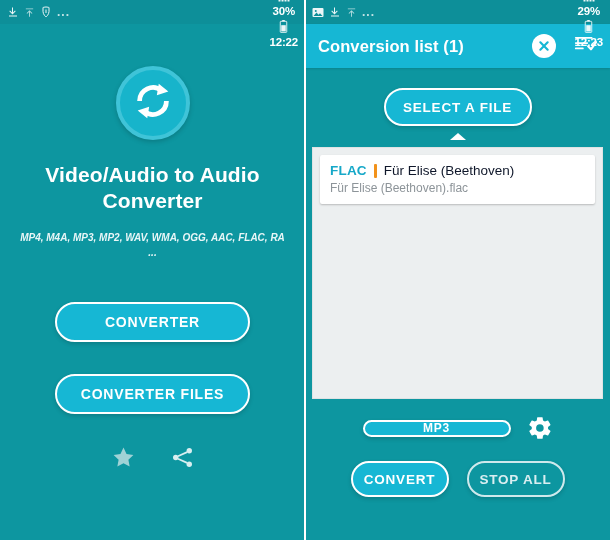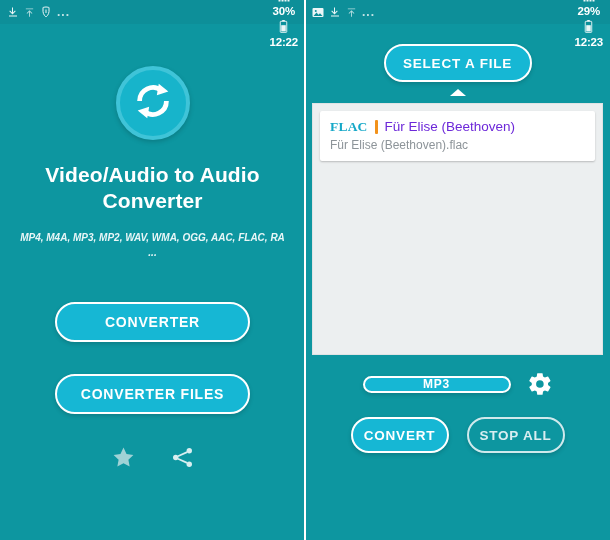--- a/index.html
+++ b/index.html
@@ -94,23 +94,23 @@
     margin: 7px 7px 0 7px; height: 252px;
     background: #eceff0; border: 1px solid #dfe3e4;
     padding: 7px 7px 0 7px; overflow: hidden;
   }
   .file-card {
     background: #ffffff; border-radius: 2px;
     box-shadow: 0 1px 2px rgba(0,0,0,.22);
     padding: 8px 10px 9px 10px;
   }
   .fc-line1 { display: flex; align-items: baseline; gap: 7px; }
-  .fc-ext { color: #16a8c8; font-size: 13.5px; font-weight: bold; letter-spacing: .2px; font-family: Liberation Serif, serif; }
+  .fc-ext { color: #16a8c8; font-size: 13.5px; font-weight: bold; letter-spacing: .2px; }
   .fc-sep { width: 3px; height: 14px; background: #f2921b; border-radius: 1px; align-self: center; }
-  .fc-title { color: #6d28d9; font-size: 13.5px; }
+  .fc-title { color: #0f172a; font-size: 13.5px; }
   .fc-line2 { margin-top: 3px; color: #8d9499; font-size: 12px; }
 
   .format-row {
     margin-top: 16px; display: flex; align-items: center;
     justify-content: center; gap: 16px;
   }
   .btn-format { width: 148px; height: 17px; font-size: 12px; border-radius: 15px; }
   .gear { cursor: pointer; display: inline-flex; }
 
   .action-row {
@@ -255,20 +255,36 @@
           <svg width="9" height="13" viewBox="0 0 12 20">
               <rect x="4" y="0" width="4" height="2" fill="#fff"></rect>
               <rect x="1" y="2" width="10" height="17" rx="1" fill="none" stroke="#fff" stroke-width="1.4"></rect>
               <rect x="2.5" y="8" width="7" height="9.5" fill="#fff"></rect>
             </svg>
         </span>
         <span class="sb-text">12:23</span>
       </div>
     </div>
 
+    <div class="appbar">
+      <div class="appbar-title">Conversion list (1)</div>
+      <div class="appbar-actions">
+        <span class="close-circle">
+          <svg width="16" height="16" viewBox="0 0 24 24">
+              <path stroke="#16b7d4" stroke-width="3.2" stroke-linecap="round" d="M6.5 6.5l11 11M17.5 6.5l-11 11"></path>
+            </svg>
+        </span>
+        <span>
+          <svg width="23" height="18" viewBox="0 0 26 20">
+            <path stroke="#fff" stroke-width="2" stroke-linecap="round" d="M2 3h18M2 9h13M2 15h8"></path>
+            <path fill="none" stroke="#fff" stroke-width="2.4" stroke-linecap="round" stroke-linejoin="round" d="M16 12.5l3.2 3.5L25 8"></path>
+          </svg>
+        </span>
+      </div>
+    </div>
 
     <div class="select-wrap">
       <div class="pill pill-filled btn-select">SELECT A FILE</div>
     </div>
     <div class="caret-up"></div>
 
     <div class="list-area">
       <div class="file-card">
         <div class="fc-line1">
           <span class="fc-ext">FLAC</span>

